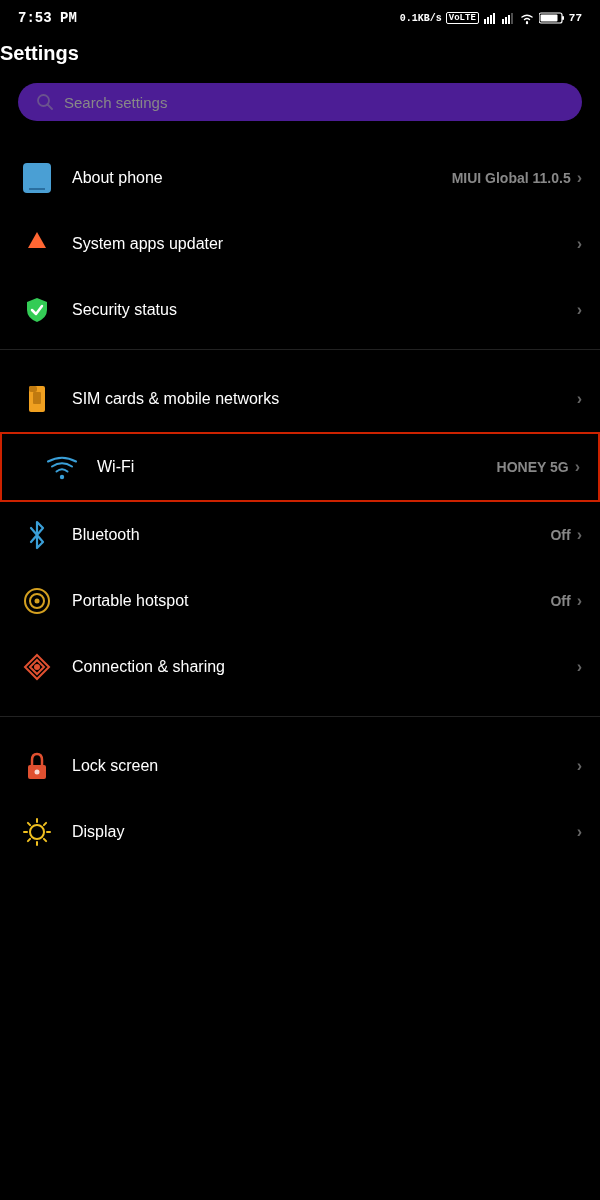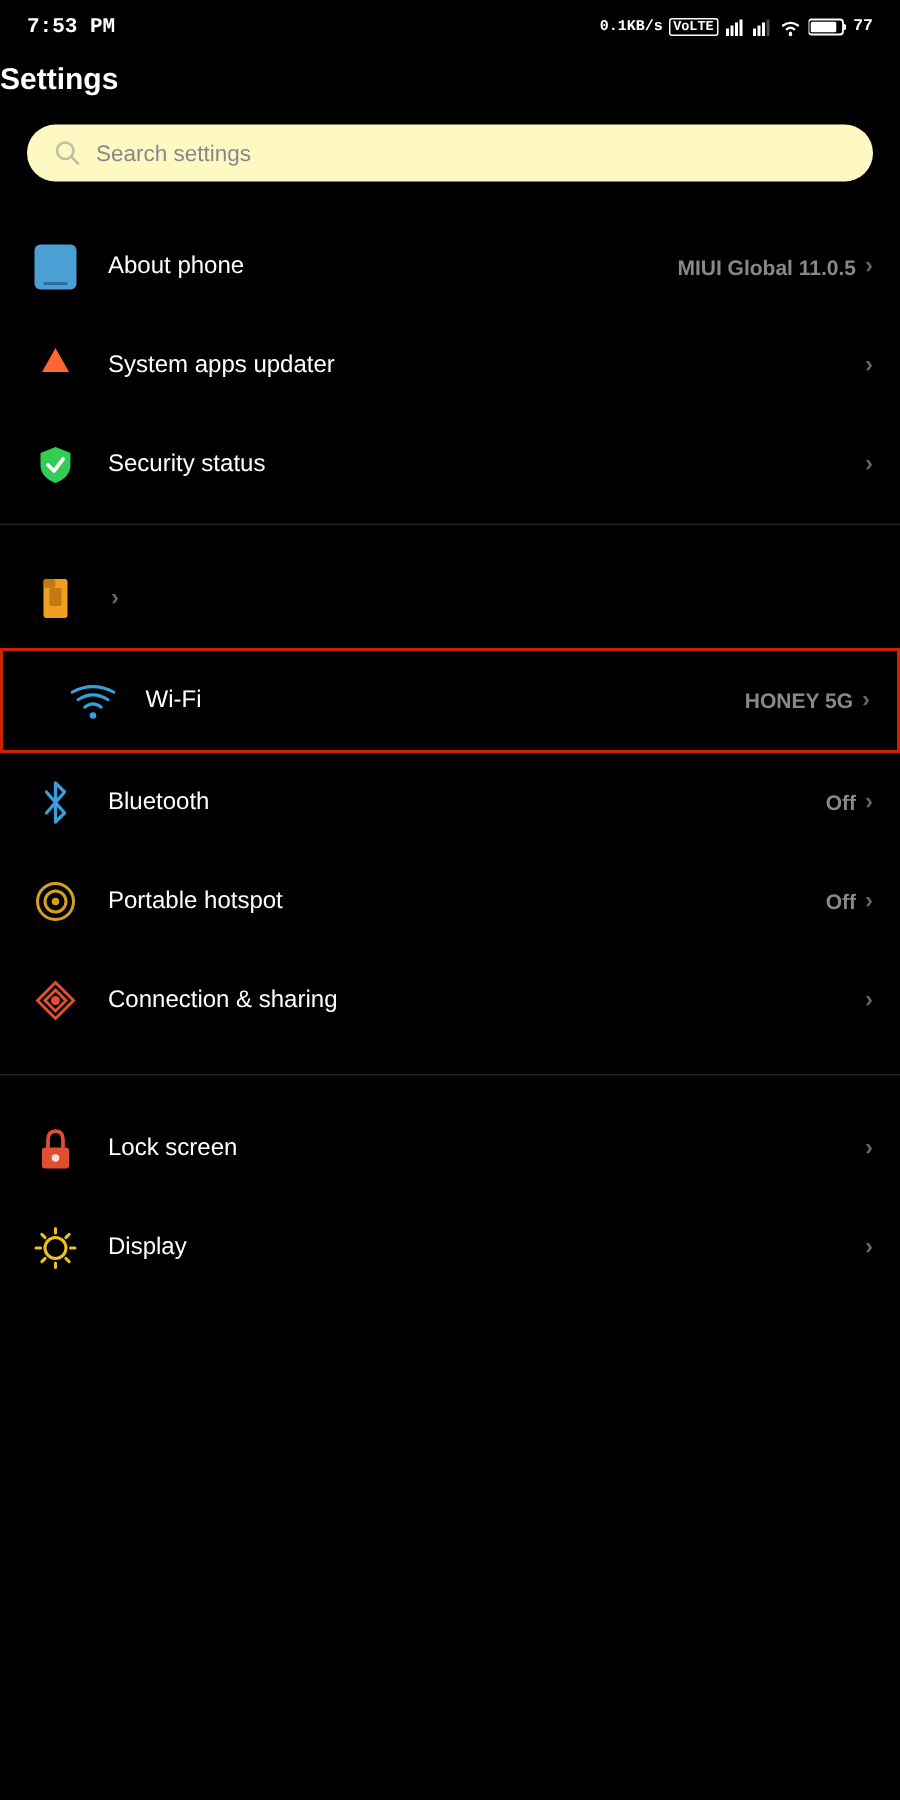--- a/index.html
+++ b/index.html
@@ -35,21 +35,21 @@
     
     .page-title {
       font-size: 20px;
       font-weight: 700;
       padding: 10px 0 18px 0;
     }
 
     
     .search-bar {
       margin: 0 18px 24px 18px;
-      background: #fef9c3;
+      background: #4c1d95;
       border-radius: 30px;
       display: flex;
       align-items: center;
       padding: 10px 18px;
       gap: 10px;
     }
     .search-icon-svg { flex-shrink: 0; opacity: 0.5; }
     .search-placeholder { color: #888; font-size: 15px; }
 
     
@@ -250,20 +250,21 @@
 
   <div class="settings-item">
     <div class="item-icon">
       <svg width="26" height="30" viewBox="0 0 26 30">
         <rect x="5" y="2" width="16" height="26" rx="2" fill="#f0a020"></rect>
         <rect x="9" y="8" width="8" height="12" rx="1" fill="#c07a10"></rect>
         <rect x="5" y="2" width="8" height="6" rx="2" fill="#c07a10"></rect>
       </svg>
     </div>
     <div class="item-content">
+      <span class="item-label">SIM cards &amp; mobile networks</span>
       <div class="item-right">
         <span class="chevron">›</span>
       </div>
     </div>
   </div>
 
   <div class="settings-item wifi-highlighted">
     <div class="item-icon wifi-icon">
       <svg width="30" height="26" viewBox="0 0 30 26">
         <circle cx="15" cy="23" r="2.2" fill="#3a9fd8"></circle>

